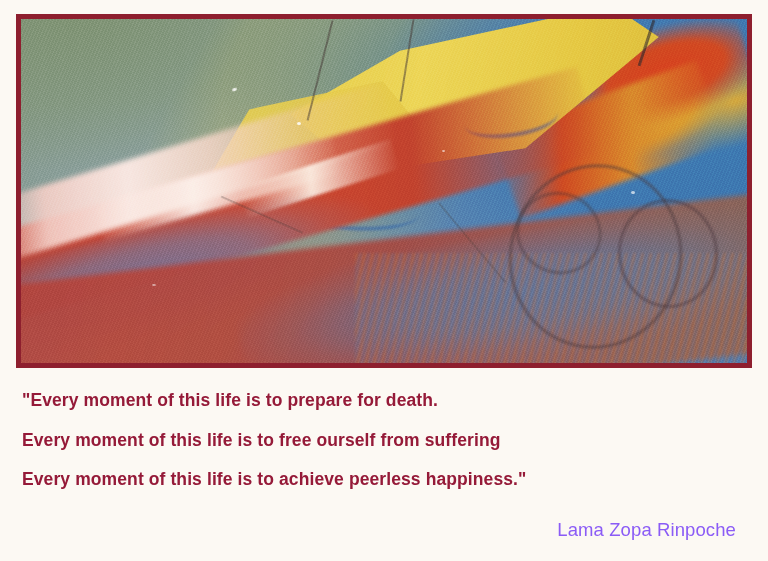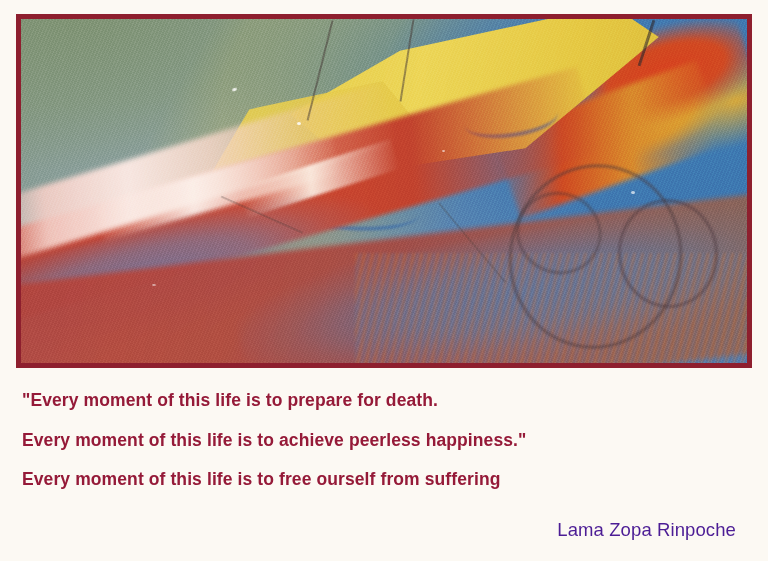--- a/index.html
+++ b/index.html
@@ -345,21 +345,21 @@
     margin: 0 0 22px 22px;
     white-space: nowrap;
     letter-spacing: .1px;
   }
   .attribution {
     position: absolute;
     left: 0;
     top: 521px;
     width: 736px;
     text-align: right;
-    color: #4c1d95;
+    color: #8b5cf6;
     font-size: 18.5px;
     font-weight: normal;
     line-height: 1;
     letter-spacing: .1px;
   }
 </style>
 </head>
 <body>
 
 <div class="artwork-frame">
@@ -403,17 +403,17 @@
     <div class="fleck f3"></div>
     <div class="fleck f4"></div>
     <div class="fleck f5"></div>
 
     <div class="grain"></div>
   </div>
 </div>
 
 <div class="quote-block">
   <p class="quote-line">"Every moment of this life is to prepare for death.</p>
+  <p class="quote-line">Every moment of this life is to free ourself from suffering</p>
   <p class="quote-line">Every moment of this life is to achieve peerless happiness."</p>
-  <p class="quote-line">Every moment of this life is to free ourself from suffering</p>
 </div>
 
 <div class="attribution">Lama Zopa Rinpoche</div>
 
 </body></html>

